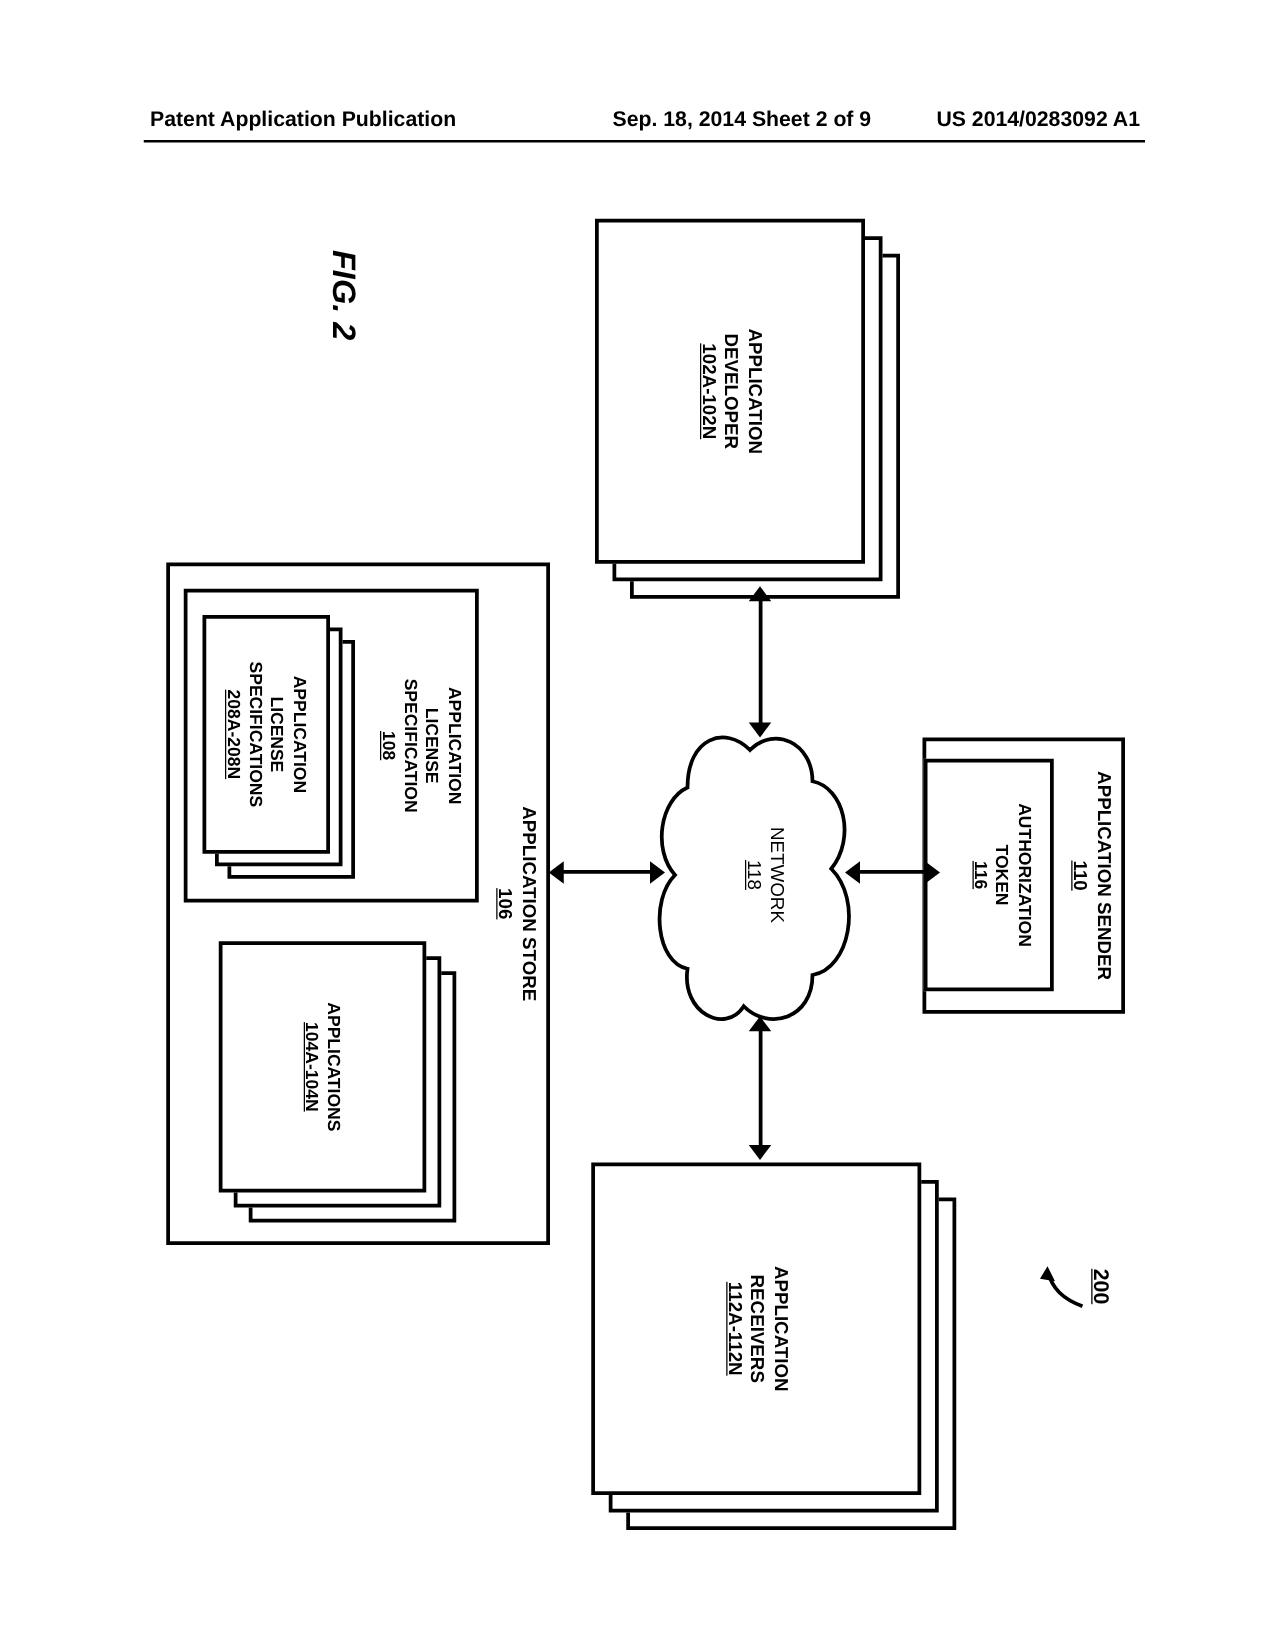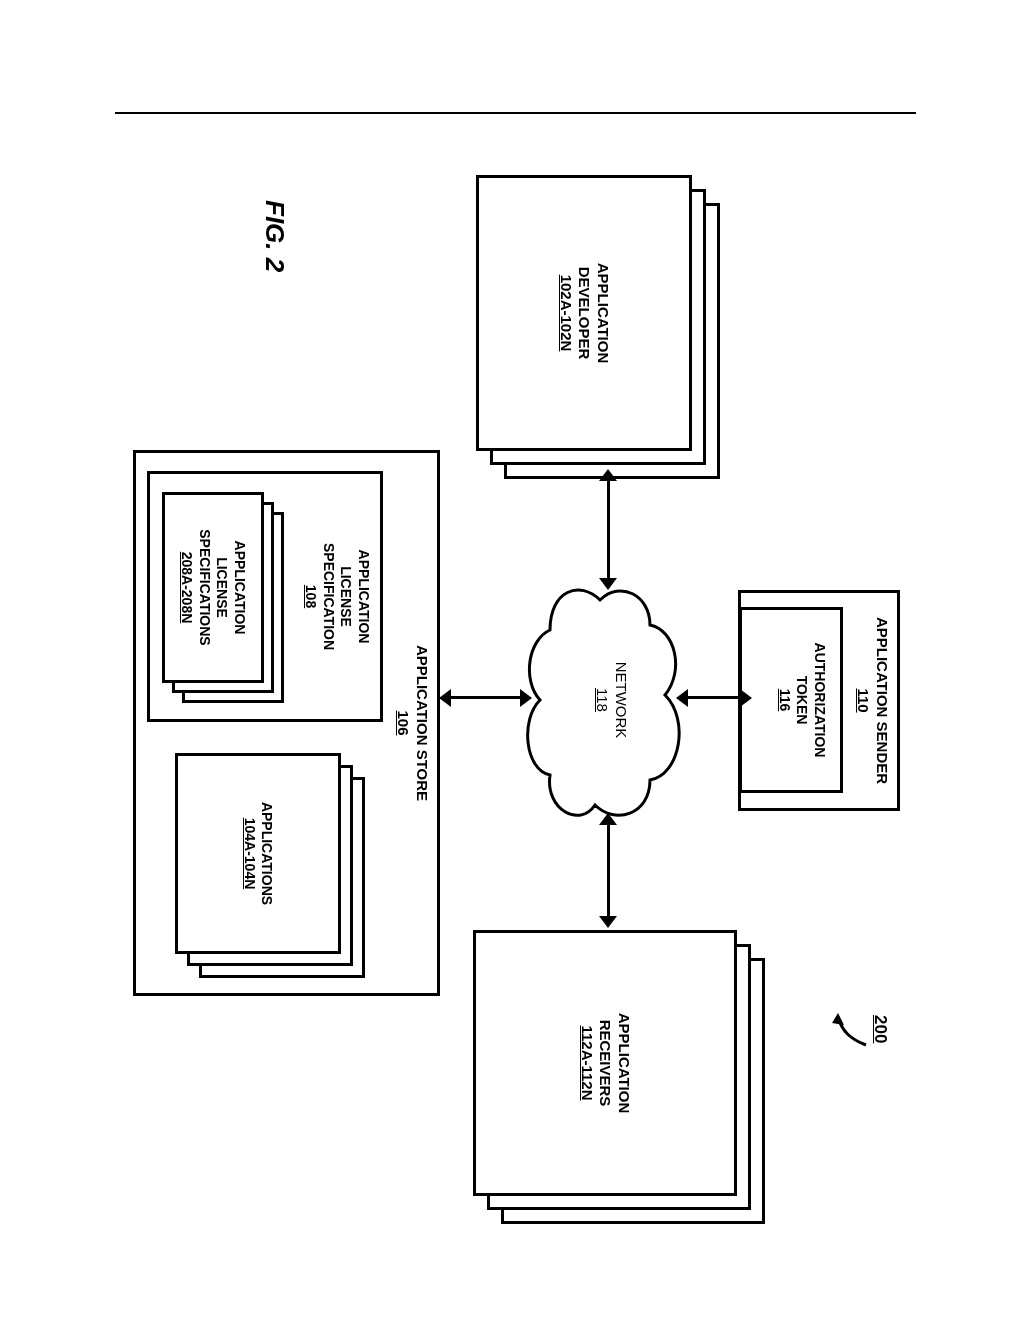--- a/index.html
+++ b/index.html
@@ -28,20 +28,25 @@
   .arr{position:absolute;background:#000;}
   .arr.h{height:3px}
   .arr.v{width:3px}
   .ah{position:absolute;width:0;height:0;border-style:solid;}
 </style>
 </head>
 <body>
 
 <div class="page">
 
+  <div class="hdr">
+    <span class="hdr-left">Patent Application Publication</span>
+    <span class="hdr-mid">Sep. 18, 2014  Sheet 2 of 9</span>
+    <span class="hdr-right">US 2014/0283092 A1</span>
+  </div>
   <div class="hdr-rule"></div>
 
   <div class="diag">
     <div class="stage">
 
       <div style="position:absolute;left:855px;top:20px;">
         <div class="lg" style="text-decoration:underline">200</div>
         <svg width="44" height="40" style="position:absolute;left:-4px;top:22px">
           <path d="M34 2 C 28 18, 20 26, 6 30" stroke="#000" stroke-width="3" fill="none"></path>
           <polygon points="2,30 14,24 12,36" fill="#000"></polygon>

